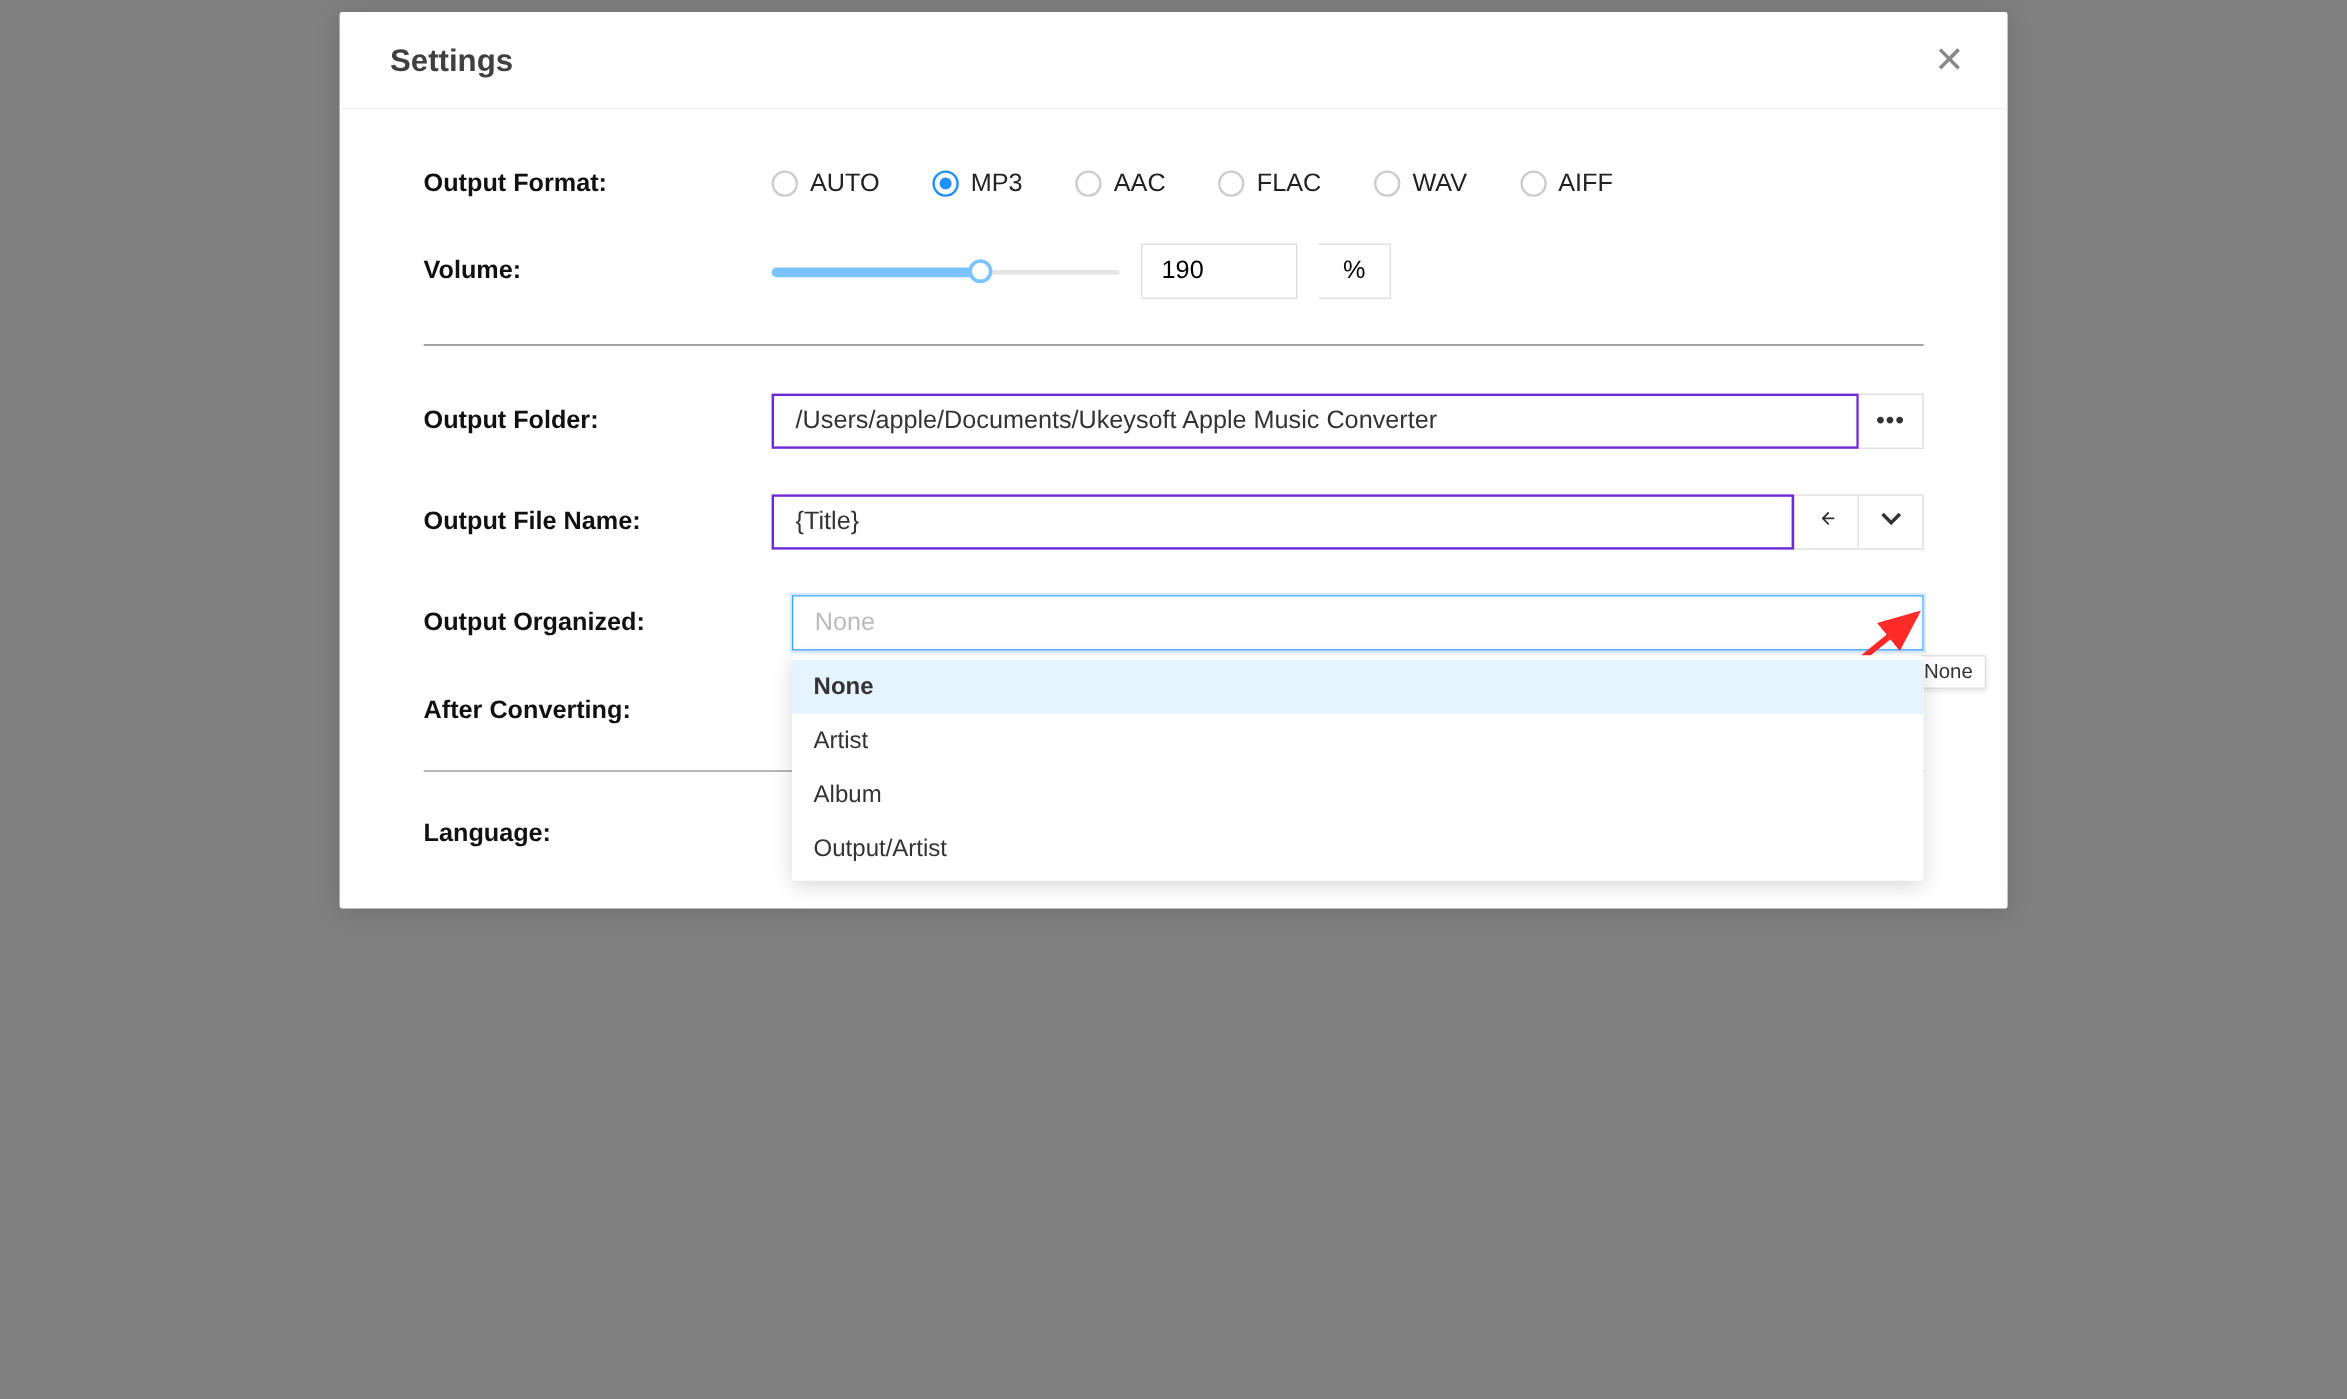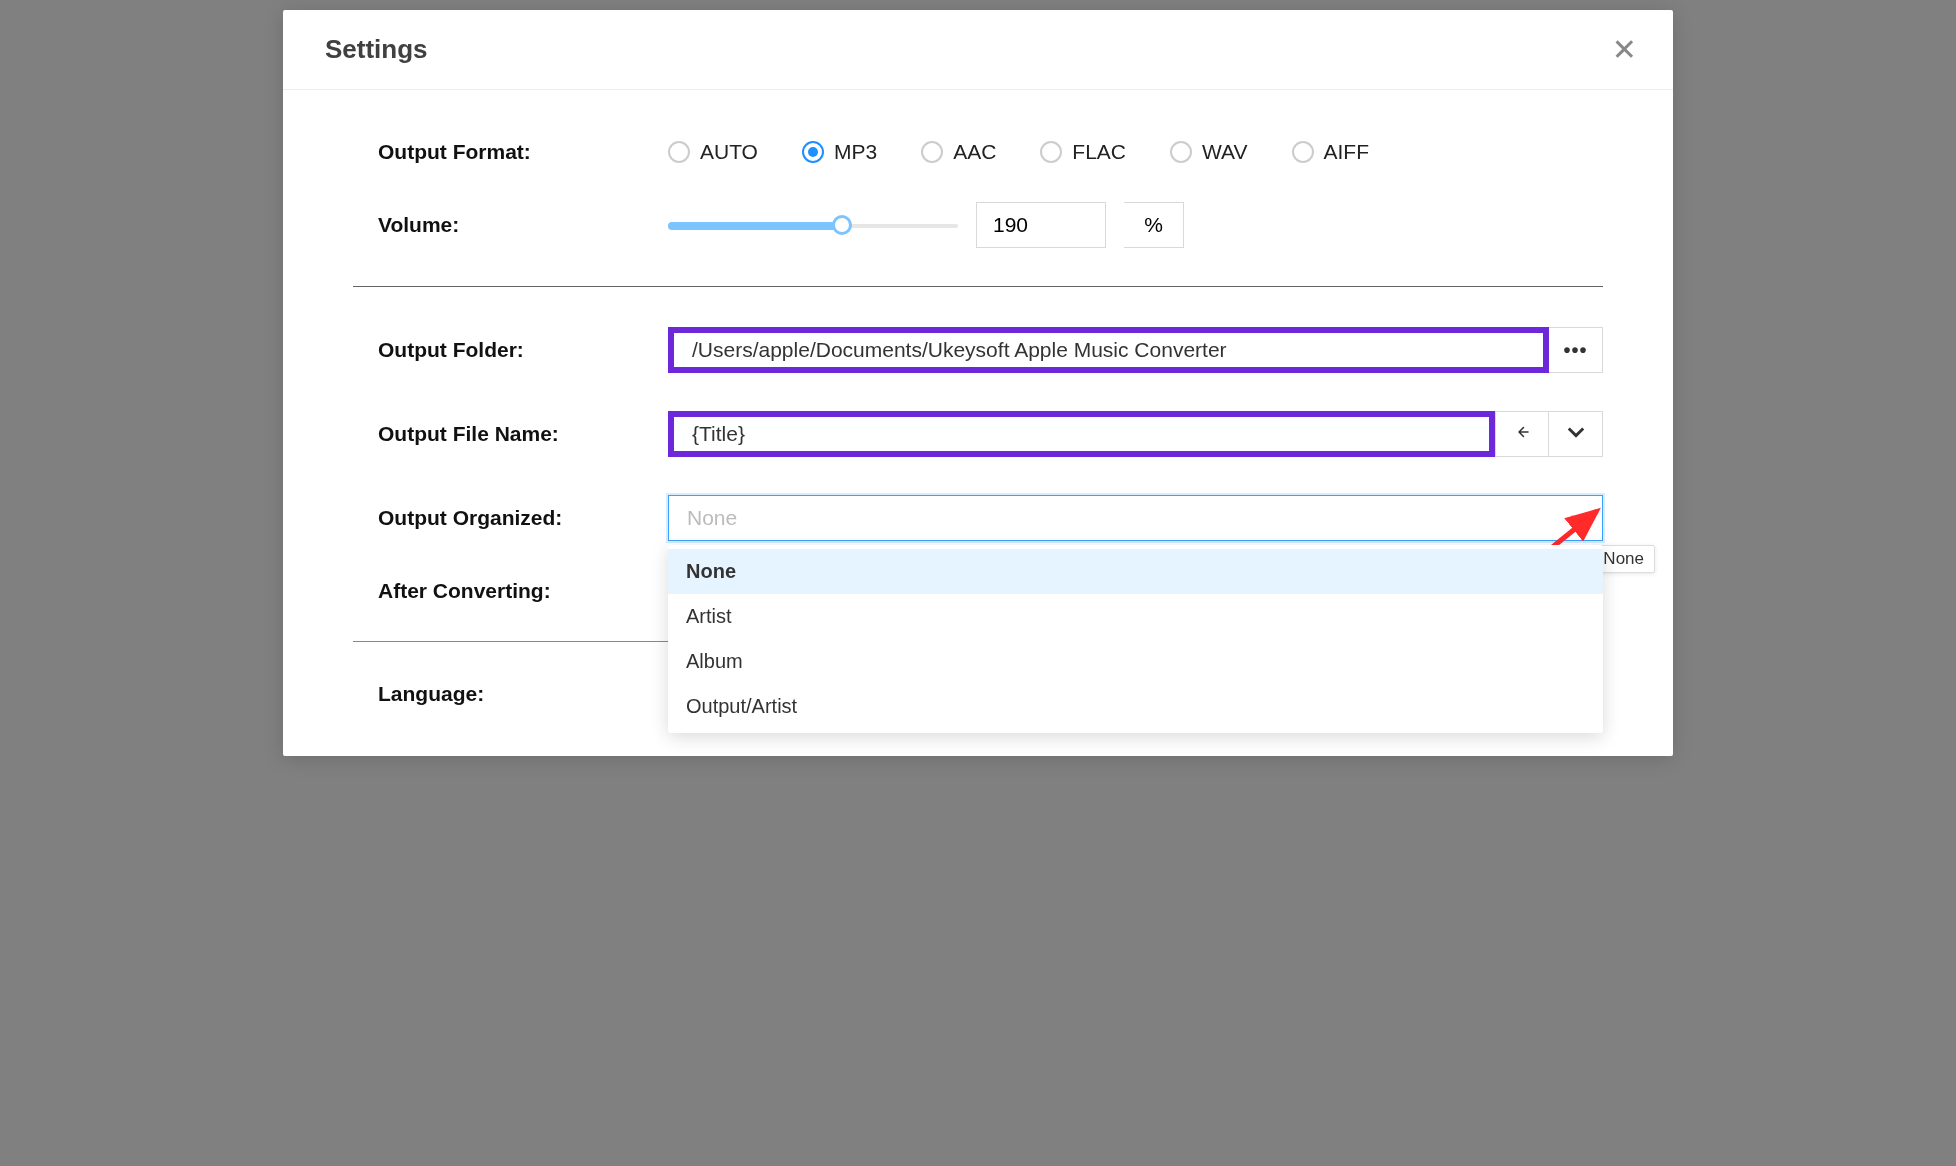--- a/index.html
+++ b/index.html
@@ -14,21 +14,21 @@
     position: relative;
   }
   .modal-header {
     display: flex; justify-content: space-between; align-items: center;
     padding: 22px 36px 22px 42px;
     border-bottom: 1px solid #eee;
   }
   .modal-title { font-size: 26px; font-weight: 600; color: #404040; }
   .close-btn { font-size: 30px; color: #888; cursor: pointer; background: none; border: none; }
   .content { padding: 50px 70px 40px 70px; }
-  .row { display: flex; align-items: center; margin-bottom: 38px; margin-left: 25px; }
+  .row { display: flex; align-items: center; margin-bottom: 38px; }
   .label { width: 290px; font-size: 21px; font-weight: 700; color: #111; }
   .controls { flex: 1; display: flex; align-items: center; gap: 10px; }
   
   .radio-group { display: flex; gap: 44px; align-items: center; }
   .radio-item { display: flex; align-items: center; gap: 10px; cursor: pointer; }
   .radio-circle {
     width: 22px; height: 22px; border: 2px solid #ccc; border-radius: 50%;
     display: flex; align-items: center; justify-content: center;
   }
   .radio-item.selected .radio-circle { border-color: #1e90ff; }
@@ -58,21 +58,21 @@
     padding:0 16px; display:flex; align-items:center;
   }
   .percent-box {
     border:1px solid #d9d9d9; border-left:none; height:46px; width:60px;
     display:flex; align-items:center; justify-content:center; font-size:21px;
   }
   hr.sep { border:none; border-top:1px solid #666; margin: 6px 0 40px 0; }
   
   .input-group { display:flex; width:100%; }
   .text-input {
-    flex:1; border:6px solid #6d28d9; height:46px; padding:0 18px;
+    flex:1; border:2px solid #6d28d9; height:46px; padding:0 18px;
     font-size:21px; color:#333; display:flex; align-items:center;
   }
   .addon-btn {
     width:54px; height:46px; border:1px solid #d9d9d9; border-left:none;
     display:flex; align-items:center; justify-content:center; cursor:pointer;
     font-size:20px; color:#333; background:#fff;
   }
   .addon-btn svg { width:18px; height:18px; }
   
   .dropdown-wrap { position:relative; width:100%; }
@@ -200,21 +200,21 @@
             <span>
               <svg viewBox="0 0 10 6" width="16" height="10">
                   <path d="M1 1 L5 5 L9 1" stroke="#333" stroke-width="1.6" fill="none"></path>
                 </svg>
             </span>
           </div>
         </div>
       </div>
     </div>
 
-    <div class="row" style="position:relative;">
+    <div class="row" style="position:relative;gap:17px;">
       <div class="label">Output Organized:</div>
       <div class="controls">
         <div class="dropdown-wrap">
           <div class="dropdown-trigger">
             <span>None</span>
             <span class="chev">
               <svg viewBox="0 0 10 6" width="14" height="9">
                   <path d="M1 1 L5 5 L9 1" stroke="#bbb" stroke-width="1.3" fill="none"></path>
                 </svg>
             </span>

